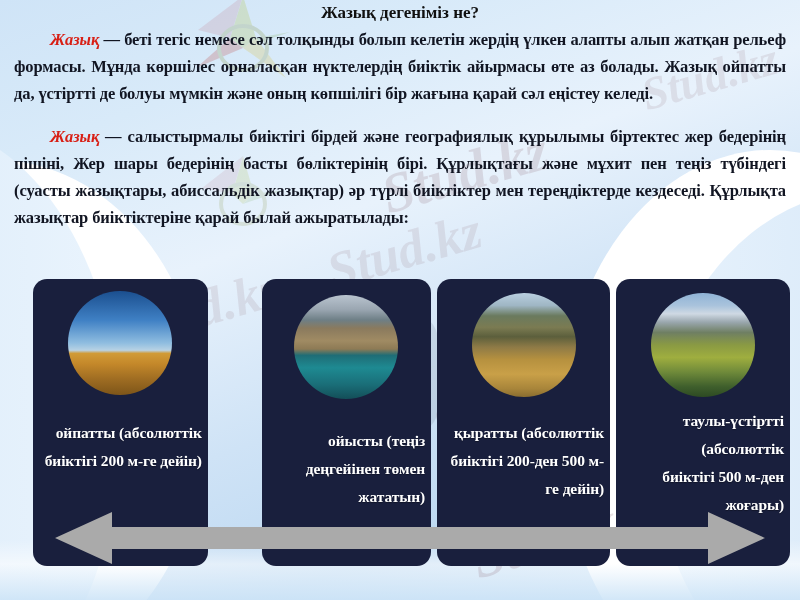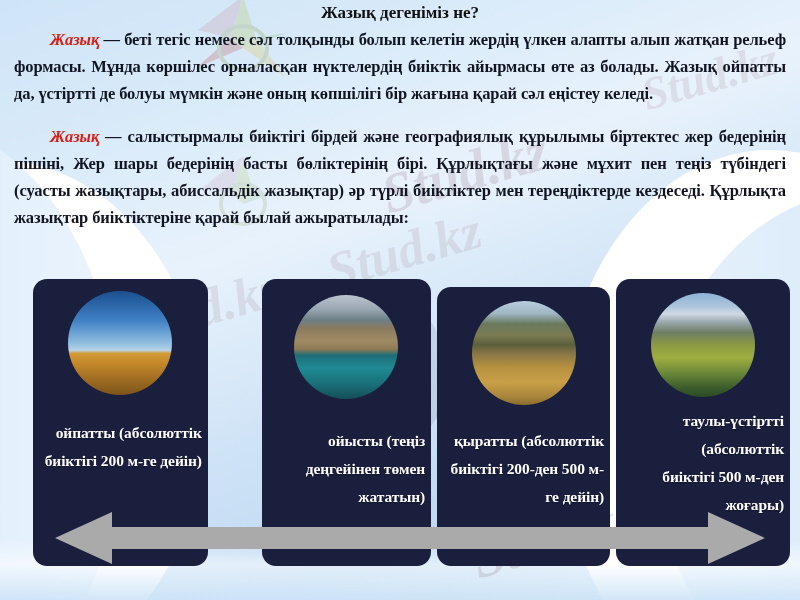--- a/index.html
+++ b/index.html
@@ -152,21 +152,21 @@
     background: #191f3d;
     border-radius: 14px;
     box-sizing: border-box;
     overflow: hidden;
     display: flex;
     flex-direction: column;
     align-items: center;
   }
   .card.c1 { width: 189px; }
   .card.c2 { width: 183px; margin-left: 48px; }
-  .card.c3 { width: 187px; margin-top: 8px; }
+  .card.c3 { width: 187px; }
   .card.c4 { width: 188px; }
 
   .thumb {
     width: 104px;
     height: 104px;
     border-radius: 50%;
     margin-top: 12px;
     flex: 0 0 auto;
     overflow: hidden;
     position: relative;

